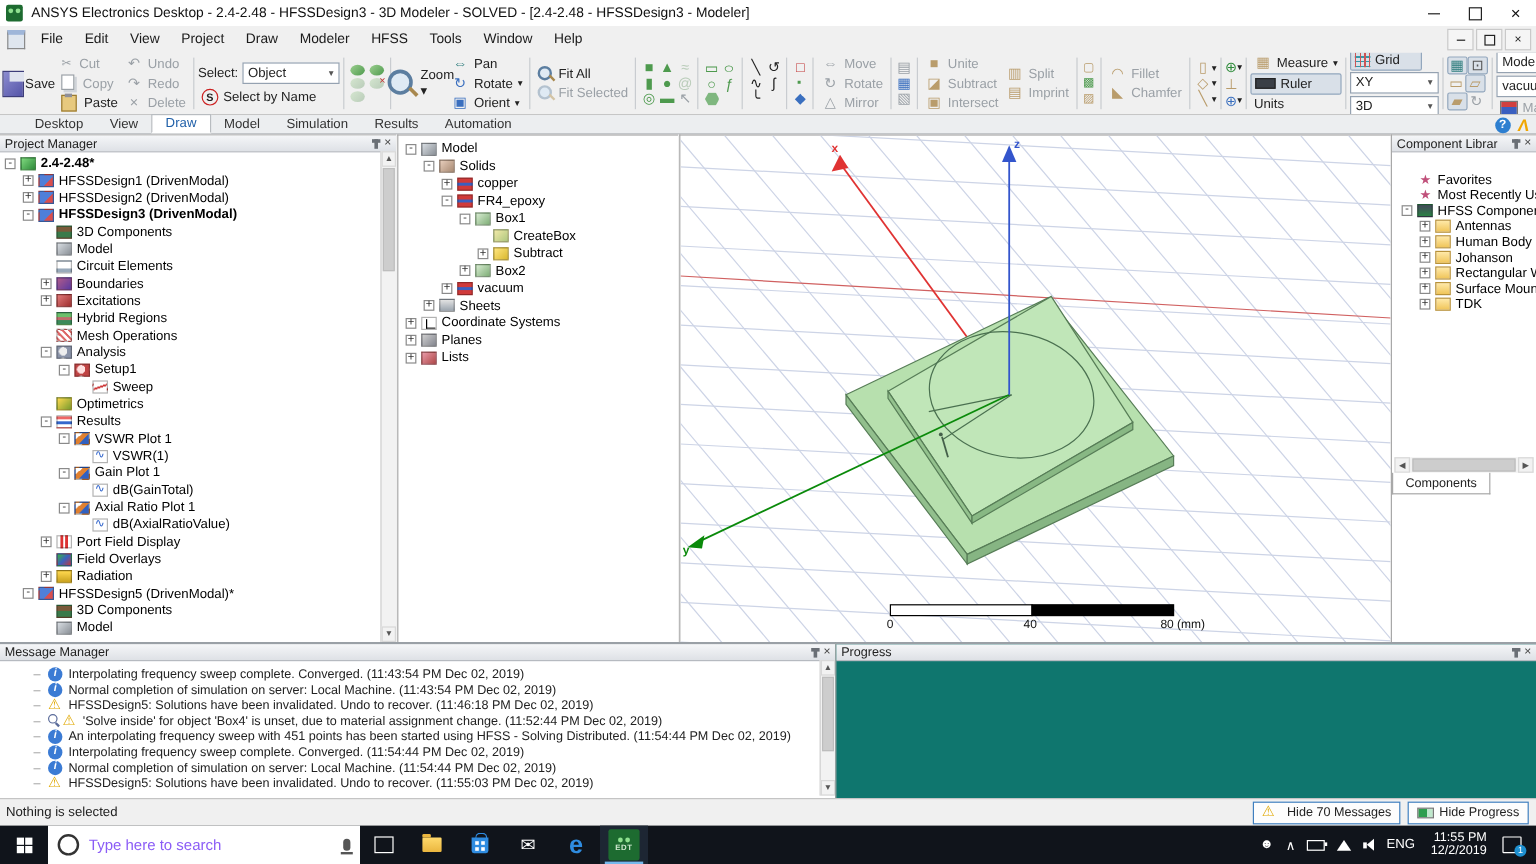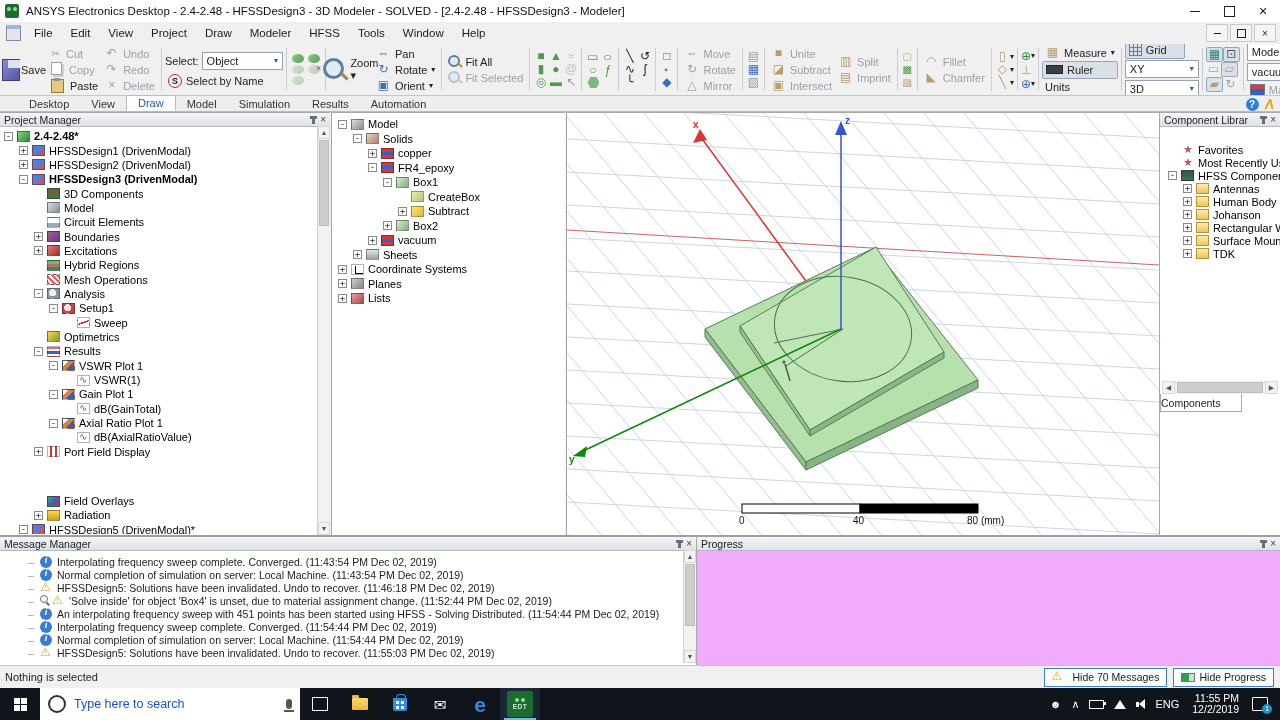--- a/index.html
+++ b/index.html
@@ -121,42 +121,42 @@
   .vscroll{position:absolute;width:13px;background:#f2f2f2;border-left:1px solid #d0d0d0;box-sizing:border-box}
   .sarrow{height:13px;display:flex;align-items:center;justify-content:center;font-size:7px;color:#555;background:#f2f2f2;border:1px solid #d8d8d8;box-sizing:border-box}
   .sthumb{position:absolute;left:1px;right:1px;background:#cdcdcd;border:1px solid #bdbdbd}
   .hscroll{position:absolute;height:13px;display:flex;align-items:center;background:#f2f2f2}
   
   #vsvg{position:absolute;left:0;top:0}
   .axlab{position:absolute;font-size:10px;font-weight:bold}
   .scalelab{position:absolute;font-size:10px;color:#111}
   
   #message-panel{left:0;top:535px;width:696px;height:130px;border-top:2px solid #9aa0a6;background:#fff}
-  #progress-panel{left:696px;top:535px;width:584px;height:130px;border-top:2px solid #9aa0a6;border-left:1px solid #a8a8a8;background:#f0abfc}
+  #progress-panel{left:696px;top:535px;width:584px;height:130px;border-top:2px solid #9aa0a6;border-left:1px solid #a8a8a8;background:#0f766e}
   .mrow{display:flex;align-items:center;height:13px;white-space:nowrap;font-size:10.5px;padding-left:28px}
   .mdash{color:#999;width:12px;flex:none}
   .mi{width:12px;height:12px;flex:none;margin-right:5px;position:relative}
   .mi-info{border-radius:50%;background:#3b7bd4}
   .mi-info::after{content:"i";color:#fff;position:absolute;left:0;right:0;top:-1px;text-align:center;font-size:9px;font-style:italic;font-weight:bold}
   .mi-warn::after{content:"\26A0";color:#e0a800;font-size:12px;position:absolute;left:0;top:-2px}
   .minimag{width:11px;height:11px;position:relative;flex:none;margin-right:1px}
   .minimag::before{content:"";position:absolute;width:6px;height:6px;border:1.5px solid #5a6b9a;border-radius:50%;left:0;top:0}
   .minimag::after{content:"";position:absolute;width:4px;height:1.5px;background:#5a6b9a;transform:rotate(45deg);left:6px;top:8px}
   
   #statusbar{left:0;top:665px;width:1280px;height:23px;background:#f0f0f0;border-top:1px solid #c4c4c4;display:flex;align-items:center;box-sizing:border-box}
   .hidebtn{height:17px;background:#fdfdfd;border:1px solid #3f7fbf;display:flex;align-items:center;gap:4px;padding:0 7px;margin-right:6px;font-size:10.5px;color:#222}
   .progic{width:12px;height:7px;background:linear-gradient(90deg,#2e9e4f 60%,#bfe8cc 60%);border:1px solid #777}
   
   #taskbar{left:0;top:688px;width:1280px;height:32px;background:#10141b;display:flex;align-items:center}
   .start{width:40px;height:32px;display:flex;align-items:center;justify-content:center}
   .winlogo{width:13px;height:13px;display:grid;grid-template-columns:6px 6px;grid-template-rows:6px 6px;gap:1px}
   .winlogo span{background:#fff}
   .searchbox{width:260px;height:32px;background:#fff;display:flex;align-items:center;padding:0 8px;box-sizing:border-box;gap:8px}
   .cortana{width:14px;height:14px;border:2px solid #333;border-radius:50%;flex:none}
-  .searchtxt{color:#1d4ed8;font-size:12.5px;flex:1}
+  .searchtxt{color:#8b5cf6;font-size:12.5px;flex:1}
   .micic{width:6px;height:10px;background:#555;border-radius:3px;position:relative;flex:none}
   .micic::after{content:"";position:absolute;left:-2px;bottom:-3px;width:10px;height:2px;background:#555}
   .tbicon{width:40px;height:32px;display:flex;align-items:center;justify-content:center;position:relative}
   .tviewic{width:14px;height:12px;border:1.5px solid #fff;position:relative}
   .folderic{width:16px;height:12px;background:linear-gradient(180deg,#ffd96b,#eab63f);border-radius:1px;position:relative}
   .folderic::before{content:"";position:absolute;top:-3px;left:0;width:7px;height:3px;background:#eab63f;border-radius:1px 1px 0 0}
   .storeic{width:14px;height:13px;background:#2f8ce0;position:relative;border-radius:0 0 2px 2px}
   .storeic::before{content:"";position:absolute;top:-4px;left:3px;width:8px;height:4px;border:1.5px solid #2f8ce0;border-bottom:none;border-radius:4px 4px 0 0}
   .storeic::after{content:"";position:absolute;left:3px;top:3px;width:3px;height:3px;background:#fff;box-shadow:5px 0 0 #fff,0 5px 0 #fff,5px 5px 0 #fff}
   .mailic{color:#fff;font-size:15px;line-height:15px}
@@ -669,21 +669,21 @@
       <div class="trow" style="height: 14.35px; padding-left: 62px;">
         <span class="exp spacer"></span>
         <span class="tic ic-trace"></span>
         <span class="tlb">dB(AxialRatioValue)</span>
       </div>
       <div class="trow" style="height: 14.35px; padding-left: 32px;">
         <span class="exp">+</span>
         <span class="tic ic-port"></span>
         <span class="tlb">Port Field Display</span>
       </div>
-      <div class="trow" style="height: 14.35px; padding-left: 32px; margin-top: 35px;">
+      <div class="trow" style="height: 14.35px; padding-left: 32px;">
         <span class="exp spacer"></span>
         <span class="tic ic-fields"></span>
         <span class="tlb">Field Overlays</span>
       </div>
       <div class="trow" style="height: 14.35px; padding-left: 32px;">
         <span class="exp">+</span>
         <span class="tic ic-radiation"></span>
         <span class="tlb">Radiation</span>
       </div>
       <div class="trow" style="height: 14.35px; padding-left: 17px;">
@@ -914,21 +914,21 @@
         <span class="exp">+</span>
         <span class="tic ic-folder"></span>
         <span class="tlb">TDK</span>
       </div>
     </div>
   <div class="hscroll" style="left:2px;right:2px;top:268px">
     <span class="sarrow" style="width:13px">◀</span>
     <div class="sthumb" style="position:static;flex:1;height:9px;margin:0 2px"></div>
     <span class="sarrow" style="width:13px">▶</span>
   </div>
-  <div style="position:absolute;top:281px;left:0;width:80px;height:17px;background:#fff;border:1px solid #a8a8a8;border-top:none;display:flex;align-items:center;">
+  <div style="position:absolute;top:281px;left:0;width:80px;height:17px;background:#fff;border:1px solid #a8a8a8;border-top:none;display:flex;align-items:center;justify-content:center">
     <span style="font-size:10.5px">Components</span>
   </div>
 </div>
 
 <div id="message-panel" class="abs panel">
   <div class="ptitle">
     <span>Message Manager</span>
     <span class="ptools">
       <span class="pin"></span>
       <span class="px">×</span>

